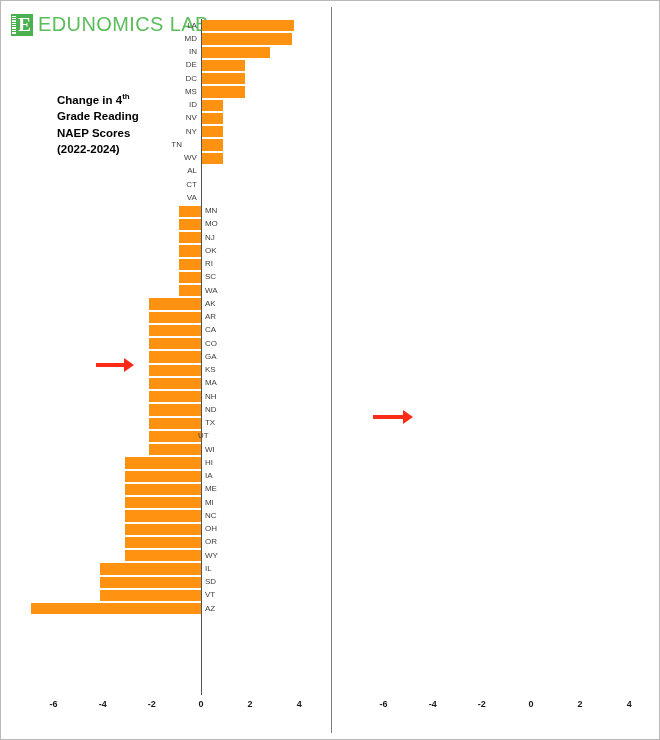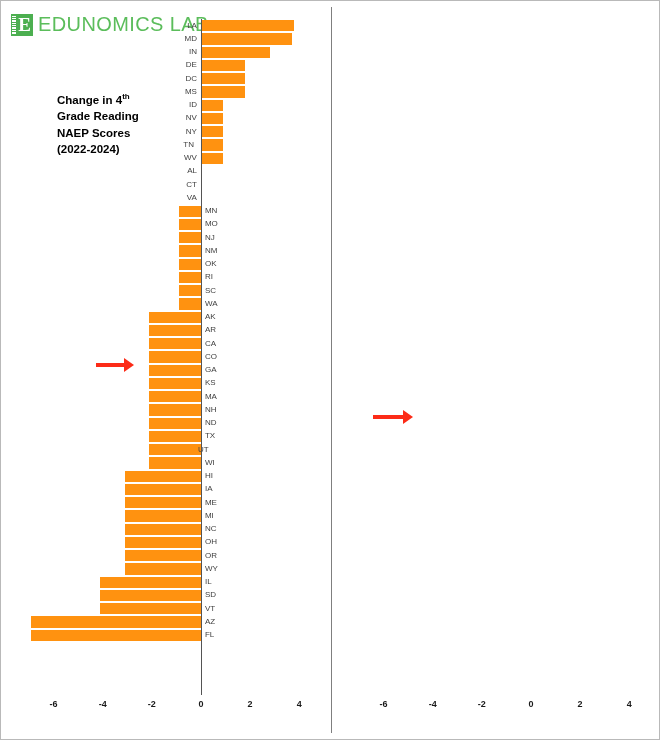--- a/index.html
+++ b/index.html
@@ -246,21 +246,21 @@
           <div class="row" style="height: 13.2549px;">
             <div class="bar bar-orange" style="left: 171.93px; width: 22.1053px;"></div>
             <span class="cat-label pos" style="right: 112.07px;">NV</span>
           </div>
           <div class="row" style="height: 13.2549px;">
             <div class="bar bar-orange" style="left: 171.93px; width: 22.1053px;"></div>
             <span class="cat-label pos" style="right: 112.07px;">NY</span>
           </div>
           <div class="row" style="height: 13.2549px;">
             <div class="bar bar-orange" style="left: 171.93px; width: 22.1053px;"></div>
-            <span class="cat-label pos" style="right: 115px; margin-left: 42px;">TN</span>
+            <span class="cat-label pos" style="right: 127px; margin-left: 42px;">TN</span>
           </div>
           <div class="row" style="height: 13.2549px;">
             <div class="bar bar-orange" style="left: 171.93px; width: 22.1053px;"></div>
             <span class="cat-label pos" style="right: 112.07px;">WV</span>
           </div>
           <div class="row" style="height: 13.2549px;">
             <span class="cat-label pos" style="right: 112.07px;">AL</span>
           </div>
           <div class="row" style="height: 13.2549px;">
             <span class="cat-label pos" style="right: 112.07px;">CT</span>
@@ -275,24 +275,20 @@
           <div class="row" style="height: 13.2549px;">
             <div class="bar bar-orange" style="left: 149.825px; width: 22.1053px;"></div>
             <span class="cat-label neg" style="left: 175.93px;">MO</span>
           </div>
           <div class="row" style="height: 13.2549px;">
             <div class="bar bar-orange" style="left: 149.825px; width: 22.1053px;"></div>
             <span class="cat-label neg" style="left: 175.93px;">NJ</span>
           </div>
           <div class="row" style="height: 13.2549px;">
             <div class="bar bar-orange" style="left: 149.825px; width: 22.1053px;"></div>
-            <span class="cat-label neg" style="left: 175.93px;">NM</span>
-          </div>
-          <div class="row" style="height: 13.2549px;">
-            <div class="bar bar-orange" style="left: 149.825px; width: 22.1053px;"></div>
             <span class="cat-label neg" style="left: 175.93px;">OK</span>
           </div>
           <div class="row" style="height: 13.2549px;">
             <div class="bar bar-orange" style="left: 149.825px; width: 22.1053px;"></div>
             <span class="cat-label neg" style="left: 175.93px;">RI</span>
           </div>
           <div class="row" style="height: 13.2549px;">
             <div class="bar bar-orange" style="left: 149.825px; width: 22.1053px;"></div>
             <span class="cat-label neg" style="left: 175.93px;">SC</span>
           </div>
@@ -388,24 +384,20 @@
             <div class="bar bar-orange" style="left: 71.2281px; width: 100.702px;"></div>
             <span class="cat-label neg" style="left: 175.93px;">SD</span>
           </div>
           <div class="row" style="height: 13.2549px;">
             <div class="bar bar-orange" style="left: 71.2281px; width: 100.702px;"></div>
             <span class="cat-label neg" style="left: 175.93px;">VT</span>
           </div>
           <div class="row" style="height: 13.2549px;">
             <div class="bar bar-orange" style="left: 2.45614px; width: 169.474px;"></div>
             <span class="cat-label neg" style="left: 175.93px;">AZ</span>
-          </div>
-          <div class="row" style="height: 13.2549px;">
-            <div class="bar bar-orange" style="left: 2.45614px; width: 169.474px;"></div>
-            <span class="cat-label neg" style="left: 175.93px;">FL</span>
           </div>
         </div>
       <div class="zero-axis" style="left: 171.93px;"></div>
     </div>
     <div class="xaxis" style="left: 28px; width: 280px;">
         <span class="tick" style="left: 24.5614px;">-6</span>
         <span class="tick" style="left: 73.6842px;">-4</span>
         <span class="tick" style="left: 122.807px;">-2</span>
         <span class="tick" style="left: 171.93px;">0</span>
         <span class="tick" style="left: 221.053px;">2</span>

